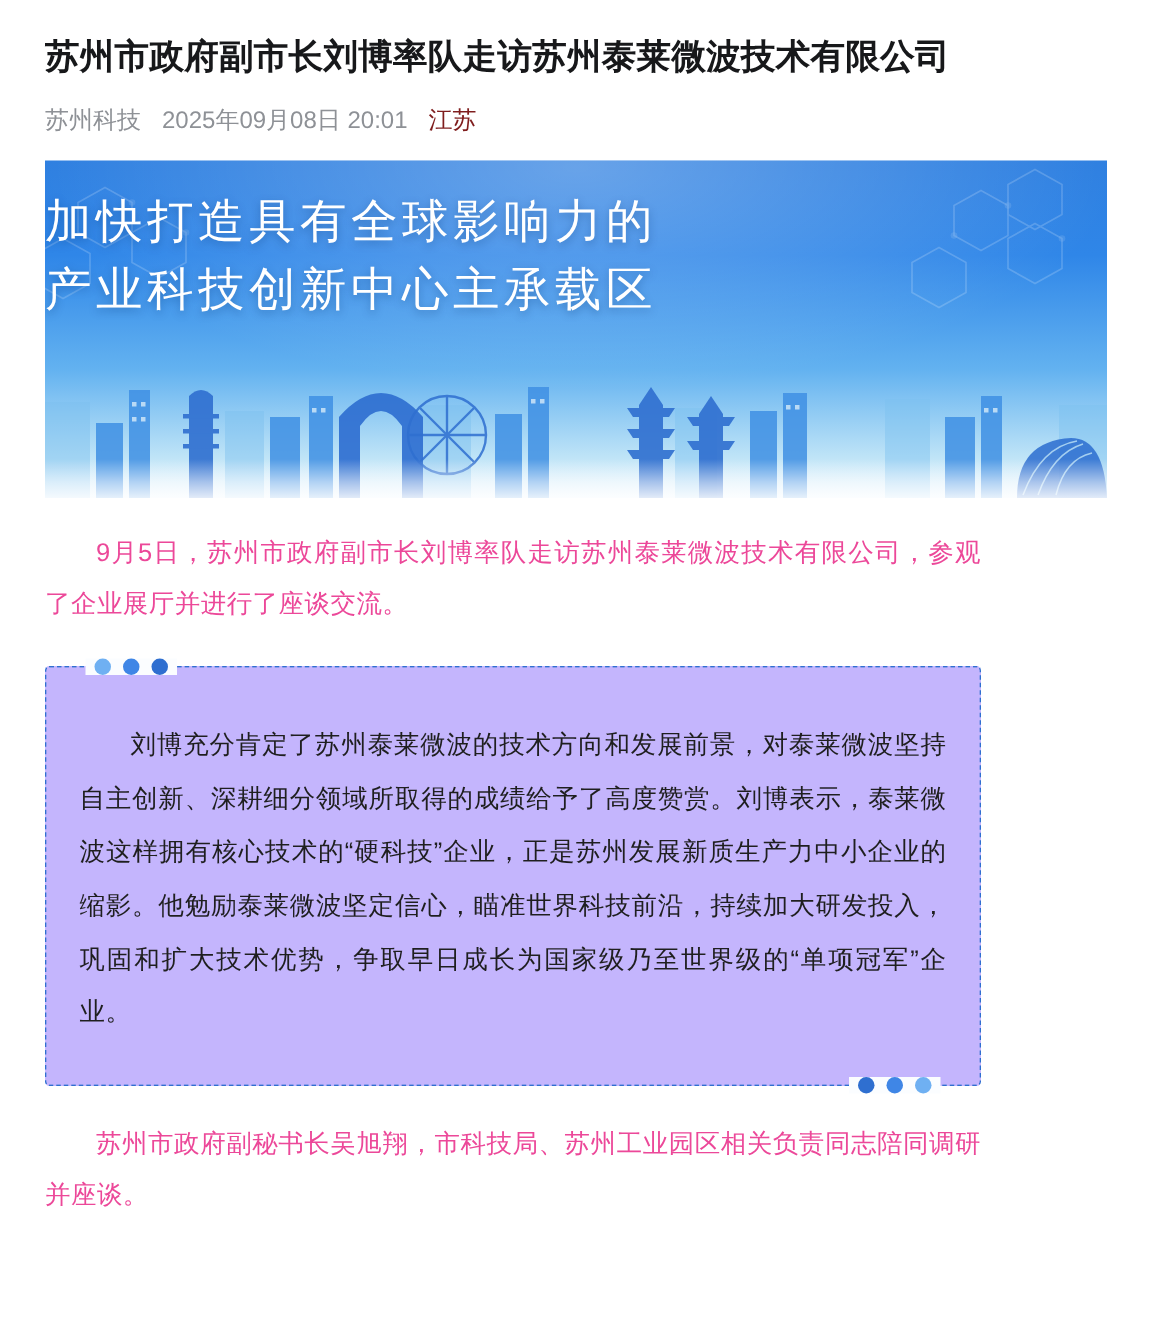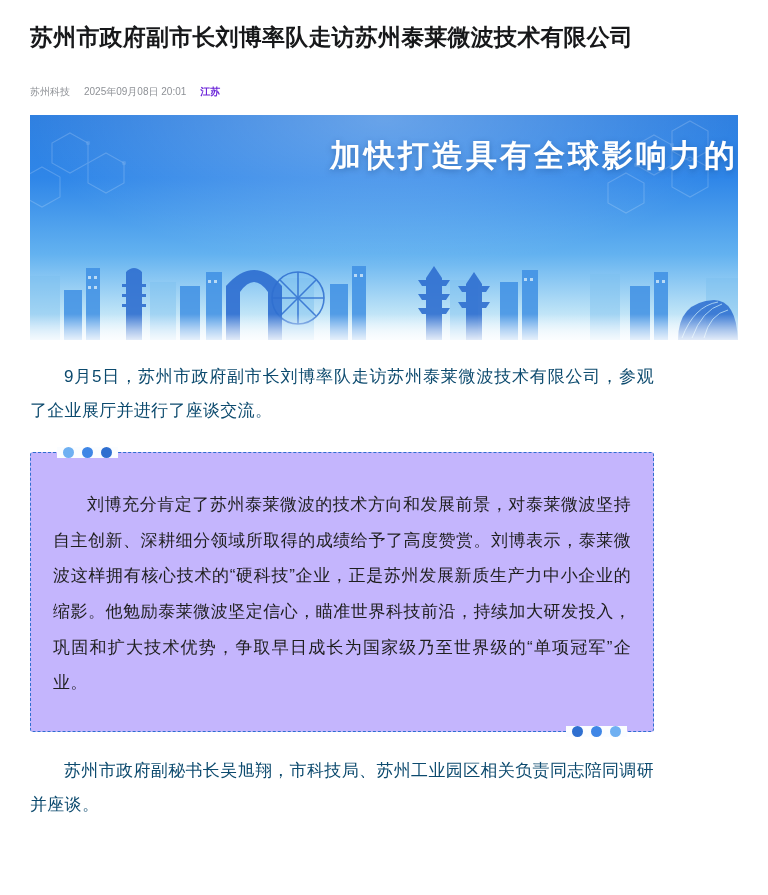--- a/index.html
+++ b/index.html
@@ -21,37 +21,36 @@
   }
   .article-title {
     font-size: 23px;
     font-weight: 700;
     line-height: 1.35;
     color: #17181a;
     letter-spacing: 0.2px;
     margin: 4px 0 0 0;
   }
   .meta-row {
-    margin-top: 32px;
+    margin-top: 17px;
     display: flex;
     align-items: center;
     gap: 14px;
-    font-size: 10px;
+    font-size: 16px;
     color: #8e9196;
   }
   .meta-source {
     color: #8e9196;
   }
   .meta-time {
     color: #8e9196;
     text-align: right;
   }
   .meta-region {
-    color: #6d28d9;
-    font-weight: bold;
+    color: #7f1d1d;
   }
 
   
   .banner {
     margin-top: 16px;
     width: 708px;
     height: 225px;
     position: relative;
     overflow: hidden;
     background: linear-gradient(180deg, #2e7fe0 0%, #2f86e8 28%, #63b2f0 62%, #bfe4f7 88%, #e9f5fd 100%);
@@ -67,23 +66,23 @@
     top: -40%;
     width: 120%;
     height: 120%;
     background: radial-gradient(ellipse at 50% 35%, rgba(255,255,255,0.28) 0%, rgba(255,255,255,0.0) 60%);
   }
   .banner-text {
     position: absolute;
     top: 22px;
     left: 0;
     right: 0;
-    text-align: right;
+    text-align: left;
     color: #ffffff;
-    font-weight: 700;
+    font-weight: 400;
     letter-spacing: 3px;
     text-shadow: 0 2px 6px rgba(6,47,105,0.35);
   }
   .banner-line1 {
     font-size: 31px;
     line-height: 1.25;
   }
   .banner-line2 {
     font-size: 31px;
     line-height: 1.25;
@@ -102,21 +101,21 @@
     right: 0;
     bottom: 0;
     height: 26px;
     background: linear-gradient(180deg, rgba(255,255,255,0.0) 0%, rgba(255,255,255,0.55) 60%, rgba(255,255,255,0.85) 100%);
   }
 
   
   .para {
     font-size: 17px;
     line-height: 2.0;
-    color: #0c4a6e;
+    color: #ec4899;
     text-align: justify;
     text-indent: 2em;
     margin: 18px 0 0 0;
     letter-spacing: 0.3px;
   }
   .para.first {
     margin-top: 20px;
   }
 
   
@@ -196,20 +195,21 @@
         <circle cx="94" cy="48" r="2.2"></circle>
         <circle cx="642" cy="30" r="2.2"></circle>
         <circle cx="678" cy="52" r="2.2"></circle>
         <circle cx="606" cy="50" r="2.2"></circle>
       </g>
     </svg>
     <div class="glow"></div>
 
     <div class="banner-text">
       <div class="banner-line1">加快打造具有全球影响力的</div>
+      <div class="banner-line2">产业科技创新中心主承载区</div>
     </div>
 
     <svg class="skyline" viewBox="0 0 708 120" preserveAspectRatio="none">
 
       <g fill="#7cc0ef" opacity="0.45">
         <rect x="0" y="56" width="30" height="64"></rect>
         <rect x="120" y="62" width="26" height="58"></rect>
         <rect x="250" y="58" width="34" height="62"></rect>
         <rect x="420" y="60" width="28" height="60"></rect>
         <rect x="560" y="54" width="30" height="66"></rect>

